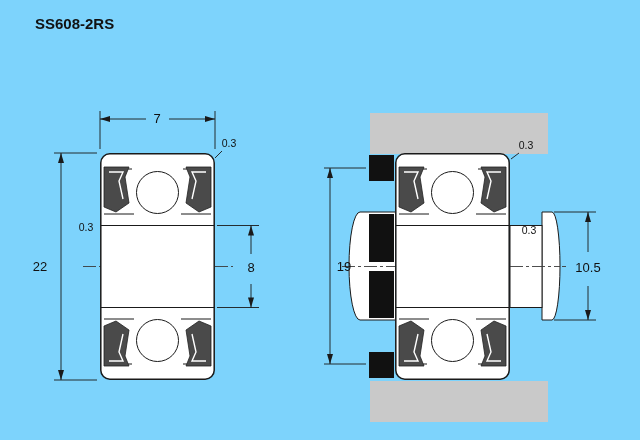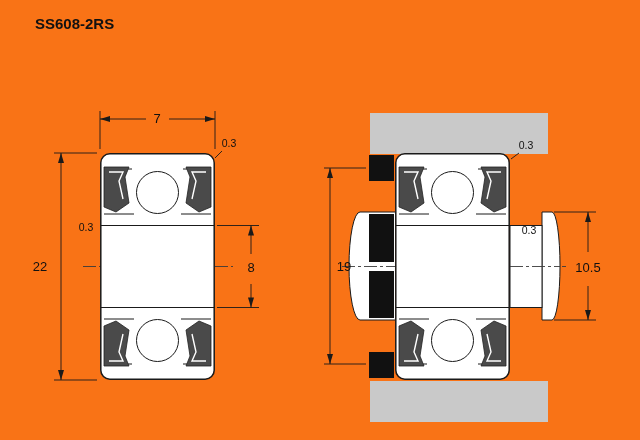--- a/index.html
+++ b/index.html
@@ -1,16 +1,16 @@
 <!DOCTYPE html>
 <html><head>
 <meta charset="utf-8">
 <style>
   html,body{margin:0;padding:0;background:#ffffff;}
-  .page{width:640px;height:440px;position:relative;background:#f97316;overflow:hidden;}
+  .page{width:640px;height:440px;position:relative;background:#7dd3fc;overflow:hidden;}
   svg{display:block;}
   text{font-family:"Liberation Sans", sans-serif;fill:#111;}
   .title-txt{font-size:15px;font-weight:bold;}
   .dim-txt{font-size:13px;}
   .small-txt{font-size:10.5px;}
   .ln{stroke:#1a1a1a;stroke-width:1.5;fill:none;}
   .ln-thin{stroke:#1a1a1a;stroke-width:1;fill:none;}
   .white-ln{stroke:#ffffff;stroke-width:1.4;fill:none;}
   .dim{stroke:#1a1a1a;stroke-width:0.9;fill:none;}
   .cl{stroke:#3a3a3a;stroke-width:0.9;fill:none;stroke-dasharray:13 3 3 3;}

